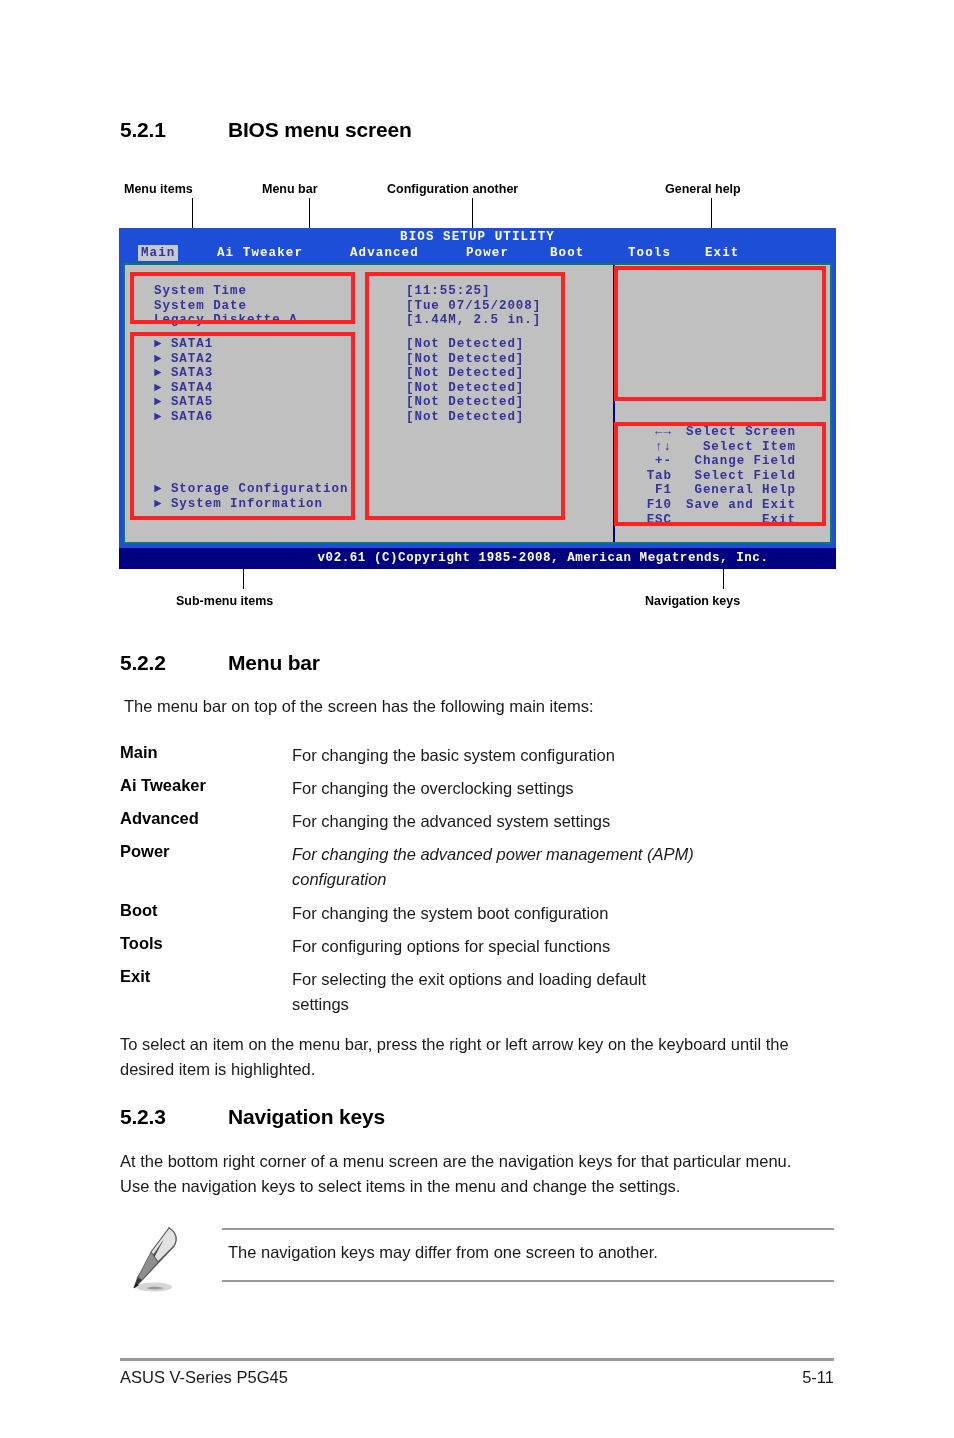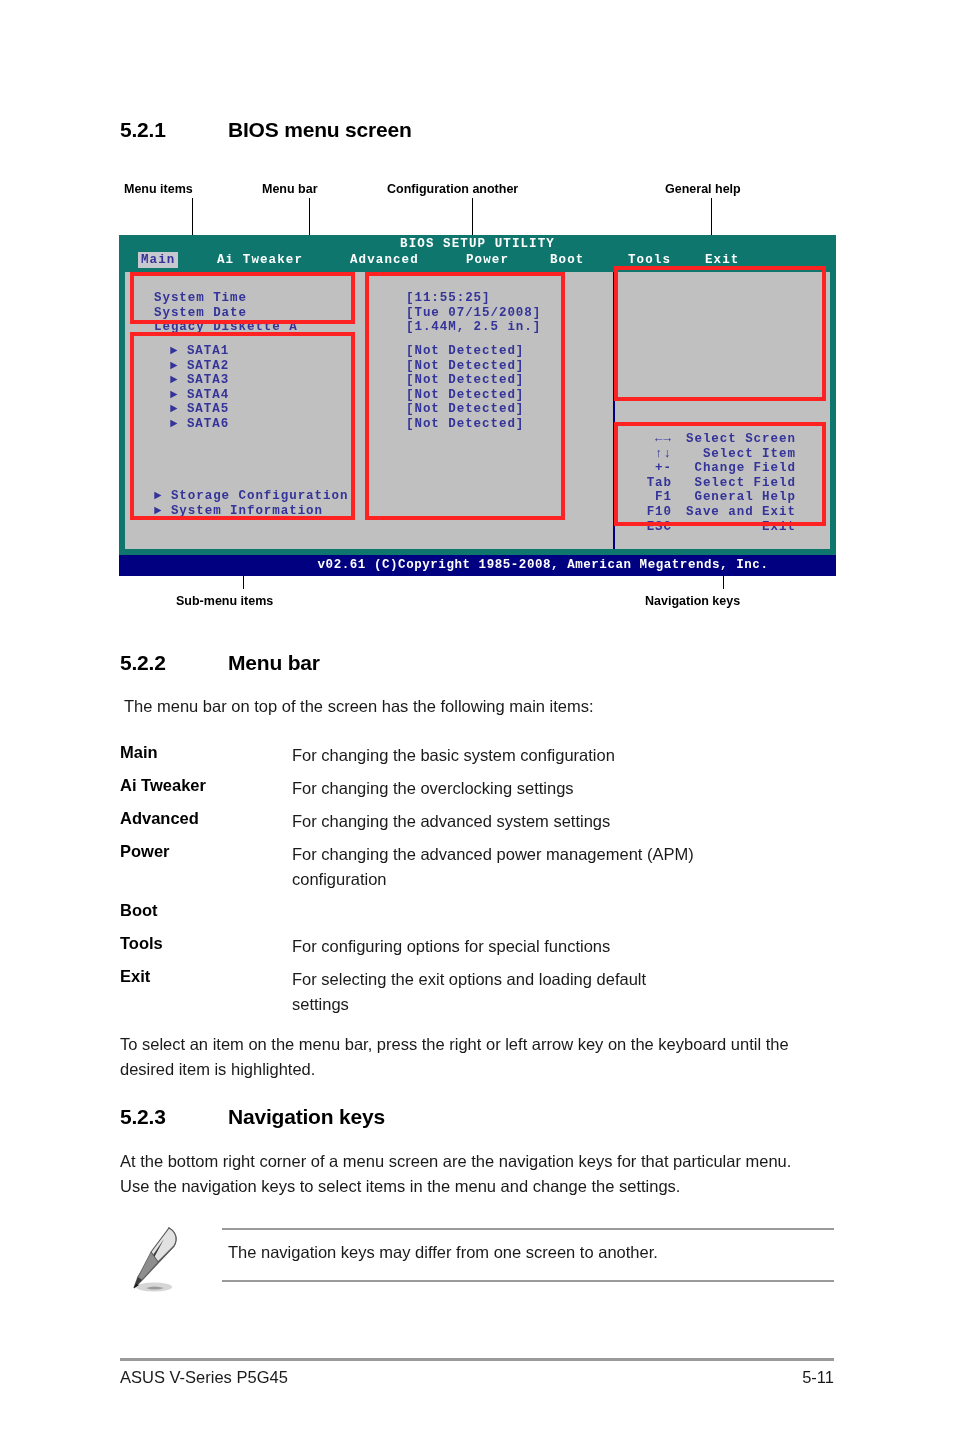--- a/index.html
+++ b/index.html
@@ -52,24 +52,24 @@
   .leader {
     position: absolute;
     width: 1px;
     background: #000000;
   }
 
   
   #bios-screen {
     position: absolute;
     left: 119px;
-    top: 235px;
+    top: 228px;
     width: 717px;
     height: 341px;
-    background: #0f766e;
+    background: #1d4ed8;
     font-family: "Liberation Mono", "DejaVu Sans Mono", monospace;
   }
   #bios-title {
     position: absolute;
     left: 0; top: 2px;
     width: 717px;
     text-align: center;
     color: #ffffff;
     font-size: 12.5px;
     font-weight: bold;
@@ -269,21 +269,21 @@
       <div class="menu-tab" style="left:583px;">Exit</div>
     </div>
 
     <div id="bios-body">
       <div id="bios-divider"></div>
 
       <div class="bios-text" style="left:29px; top:19px;">System Time
 System Date
 Legacy Diskette A</div>
 
-      <div class="bios-text" style="left:29px; top:72px;margin-left:16px;">► SATA1
+      <div class="bios-text" style="left:29px; top:72px;">► SATA1
 ► SATA2
 ► SATA3
 ► SATA4
 ► SATA5
 ► SATA6</div>
 
       <div class="bios-text" style="left:29px; top:217px;">► Storage Configuration
 ► System Information</div>
 
       <div class="bios-text" style="left:281px; top:19px;">[11:55:25]
@@ -333,23 +333,24 @@
   <div class="def-term" style="top:743px; left:120px;">Main</div>
   <div class="def-desc" style="top:743px;">For changing the basic system configuration</div>
 
   <div class="def-term" style="top:776px; left:120px;">Ai Tweaker</div>
   <div class="def-desc" style="top:776px;">For changing the overclocking settings</div>
 
   <div class="def-term" style="top:809px; left:120px;">Advanced</div>
   <div class="def-desc" style="top:809px;">For changing the advanced system settings</div>
 
   <div class="def-term" style="top:842px; left:120px;">Power</div>
-  <div class="def-desc" style="top:842px; width:430px;">For changing the advanced power management (APM) configuration</div>
+  <div class="def-desc" style="top:842px; width:430px;font-style:italic;">For changing the advanced power management (APM) configuration</div>
 
   <div class="def-term" style="top:901px; left:120px;">Boot</div>
+  <div class="def-desc" style="top:901px;">For changing the system boot configuration</div>
 
   <div class="def-term" style="top:934px; left:120px;">Tools</div>
   <div class="def-desc" style="top:934px;">For configuring options for special functions</div>
 
   <div class="def-term" style="top:967px; left:120px;">Exit</div>
   <div class="def-desc" style="top:967px; width:400px;">For selecting the exit options and loading default settings</div>
 
   <div class="body-text" style="left:120px; top:1032px; width:722px;">To select an item on the menu bar, press the right or left arrow key on the keyboard until the desired item is highlighted.</div>
 
   <div class="sec-heading" style="left:120px; top:1105px;">

